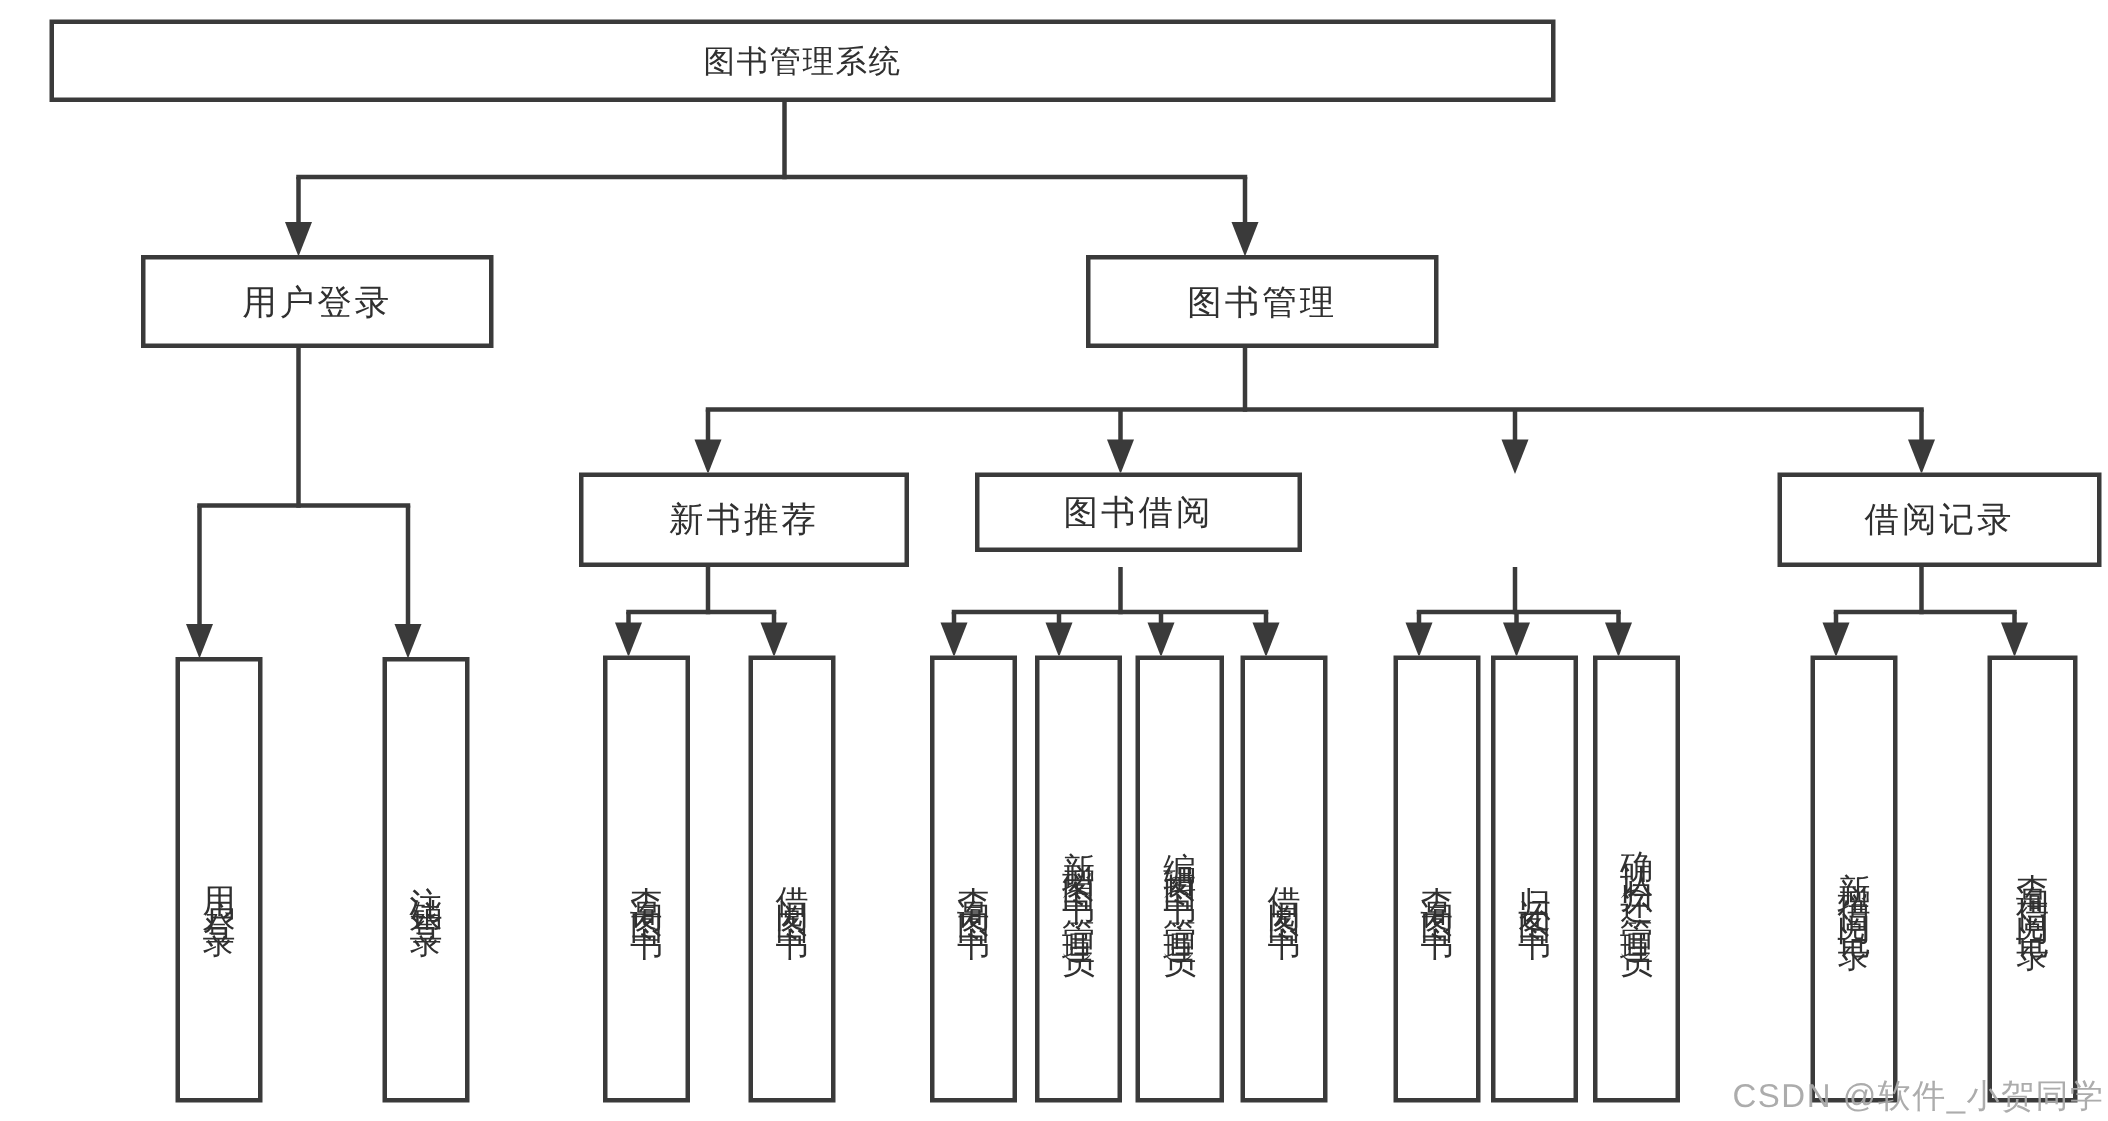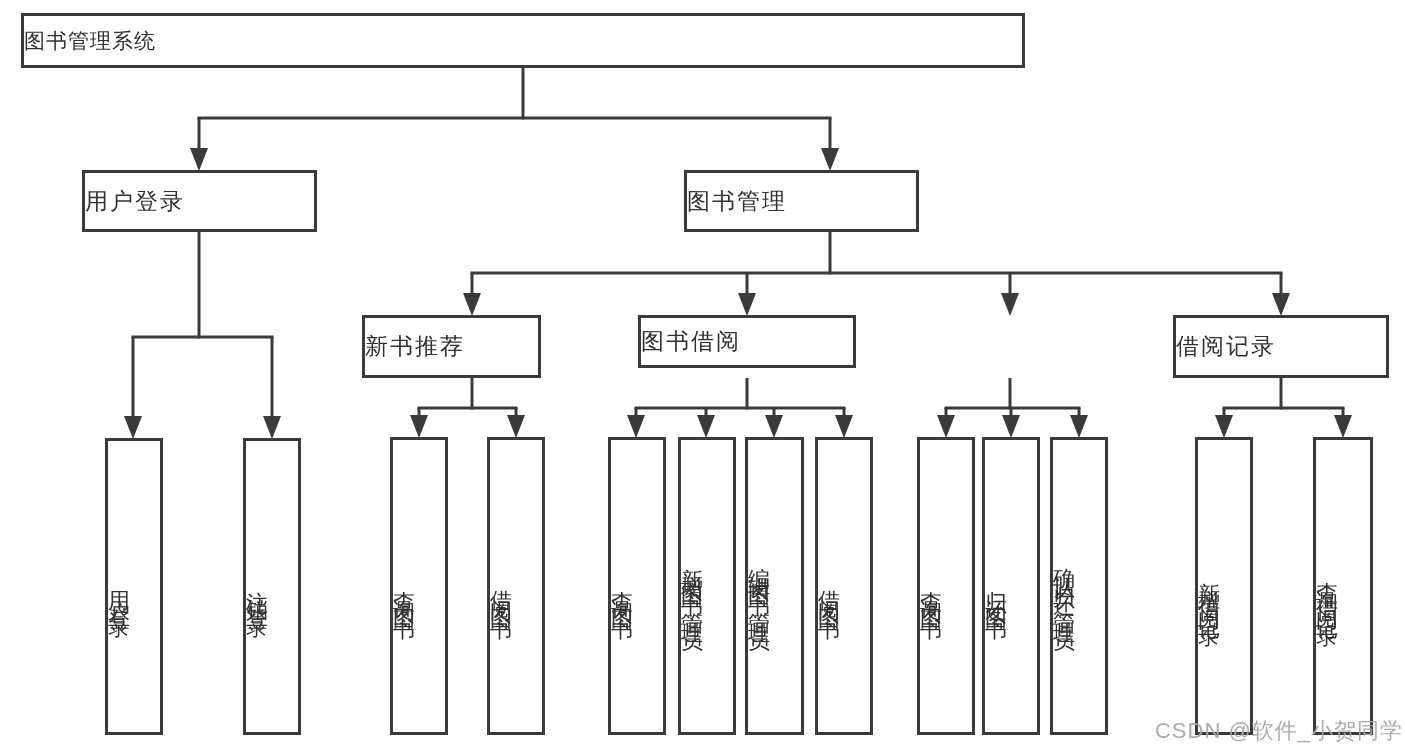--- a/index.html
+++ b/index.html
@@ -4,21 +4,21 @@
 <style>
   * { margin:0; padding:0; box-sizing:border-box; }
   html,body { background:#ffffff; }
   body { font-family:"Liberation Sans","DejaVu Sans",sans-serif; }
   .canvas { position:relative; width:1405px; height:747px; background:#ffffff; overflow:hidden; }
   .connectors { position:absolute; left:0; top:0; width:1405px; height:747px; }
   .connectors line { stroke:#3a3a3a; stroke-width:3; }
   .connectors polygon { fill:#3a3a3a; stroke:none; }
   .node {
     position:absolute; background:#ffffff; border:3px solid #3a3a3a;
-    display:flex; align-items:center; justify-content:flex-start;
+    display:flex; align-items:center; justify-content:center;margin-left:12px;
   }
   .hlabel { font-size:23px; letter-spacing:2px; color:#303030; white-space:nowrap; }
   .root .hlabel { font-size:21px; letter-spacing:1px; }
   .vlabel {
     writing-mode:vertical-rl; text-orientation:mixed;
     font-size:22px; letter-spacing:9px; line-height:1;
     color:#303030; margin-bottom:-9px; white-space:nowrap;
   }
   .watermark {
     position:absolute; right:2px; top:716px;
@@ -106,25 +106,25 @@
     </g>
   </svg>
 
   <div class="node root" style="left:21px;top:13px;width:1004px;height:55px">
     <span class="hlabel">图书管理系统</span>
   </div>
 
   <div class="node" style="left:82px;top:170px;width:235px;height:62px">
     <span class="hlabel">用户登录</span>
   </div>
-  <div class="node" style="left:684px;top:170px;width:235px;height:62px">
+  <div class="node" style="left:712px;top:170px;width:235px;height:62px">
     <span class="hlabel">图书管理</span>
   </div>
 
-  <div class="node" style="left:362px;top:315px;width:179px;height:63px">
+  <div class="node" style="left:374px;top:315px;width:220px;height:63px">
     <span class="hlabel">新书推荐</span>
   </div>
   <div class="node" style="left:638px;top:315px;width:218px;height:53px">
     <span class="hlabel">图书借阅</span>
   </div>
   <div class="node" style="left:1173px;top:315px;width:216px;height:63px">
     <span class="hlabel">借阅记录</span>
   </div>
 
   <div class="node" style="left:105px;top:438px;width:58px;height:297px">

